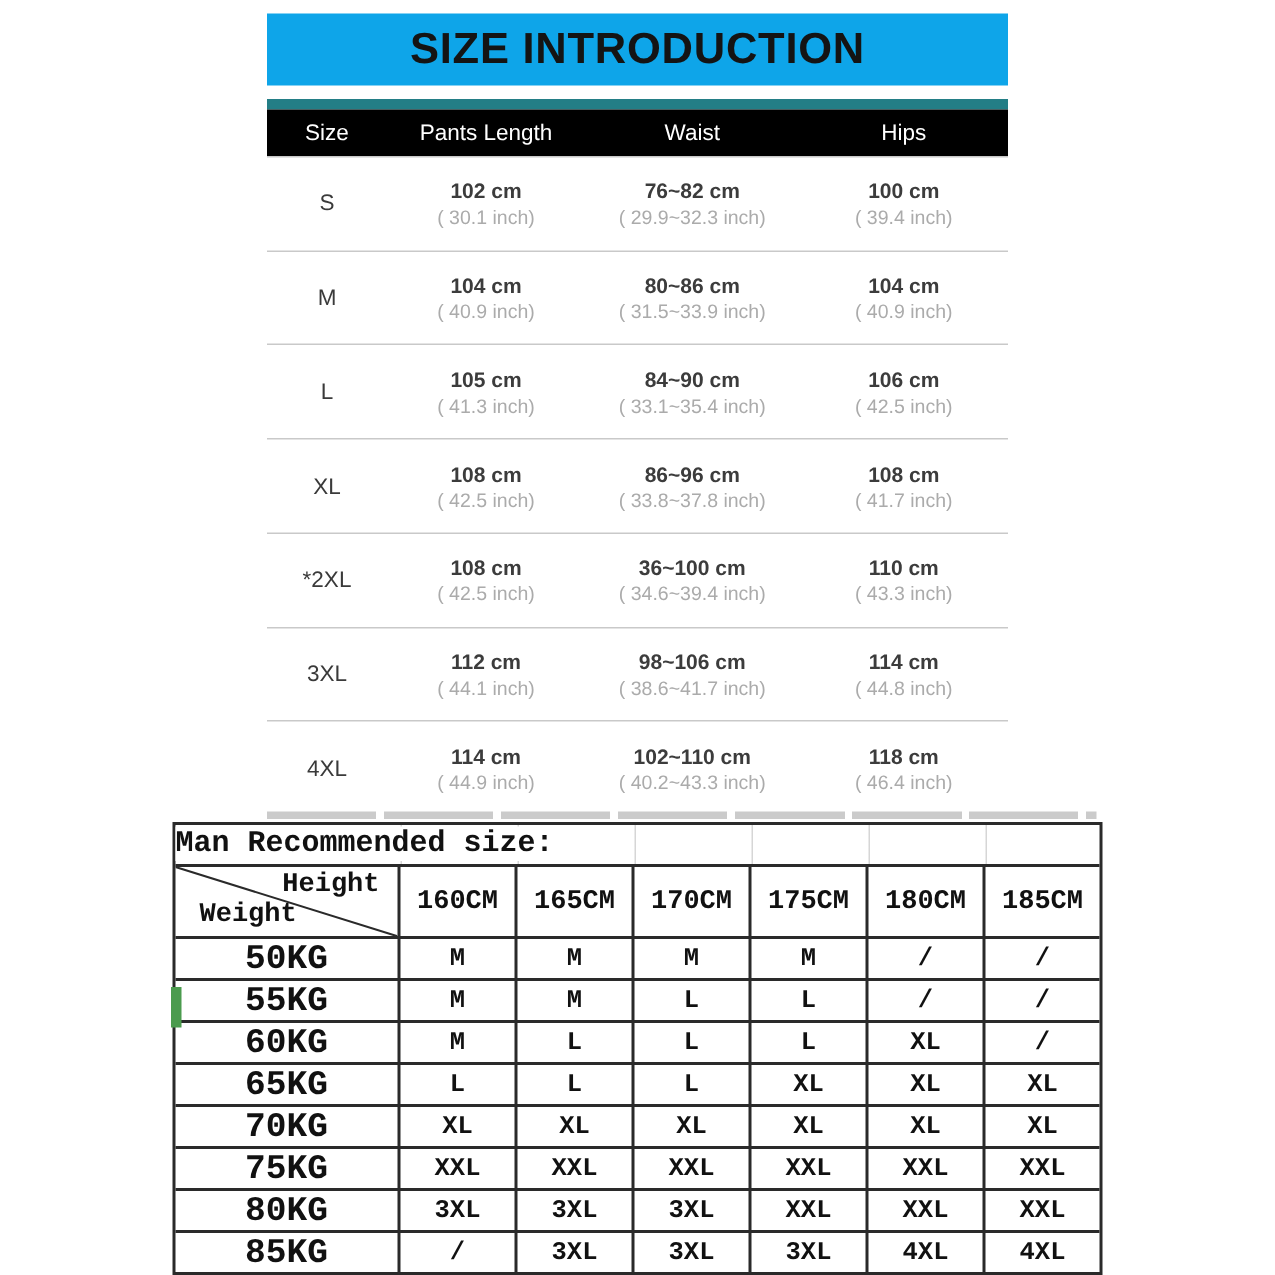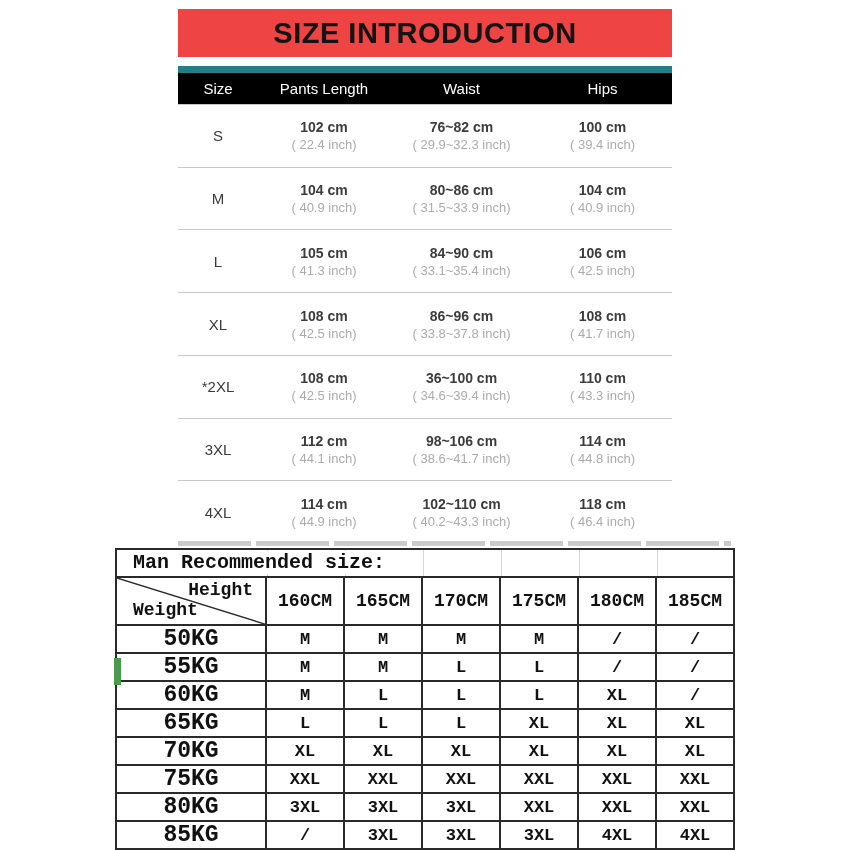--- a/index.html
+++ b/index.html
@@ -7,21 +7,21 @@
     width: 850px; height: 850px;
     background: #ffffff;
     overflow: hidden;
     font-family: "Liberation Sans", sans-serif;
   }
   #canvas { position: relative; width: 850px; height: 850px; background: #fff; }
 
   
   .title-band {
     position: absolute; left: 178px; top: 9px; width: 494px; height: 48px;
-    background: #ef4444;
+    background: #0ea5e9;
     display: flex; align-items: center; justify-content: center;
   }
   .title-text {
     font-size: 29px; font-weight: bold; color: #141414; letter-spacing: 0.5px;
   }
 
   
   .size-table { position: absolute; left: 178px; top: 66px; width: 494px; }
   .teal-topbar { height: 7px; background: #237e86; }
   .teal-header {
@@ -65,21 +65,21 @@
     height: 30px; border-bottom: 2px solid #2a2a2a;
     display: flex; align-items: center;
     background-image:
       linear-gradient(#d6d6d6,#d6d6d6), linear-gradient(#d6d6d6,#d6d6d6),
       linear-gradient(#d6d6d6,#d6d6d6), linear-gradient(#d6d6d6,#d6d6d6),
       linear-gradient(#d6d6d6,#d6d6d6), linear-gradient(#d6d6d6,#d6d6d6);
     background-size: 1px 100%;
     background-position: 150px 0, 228px 0, 306px 0, 384px 0, 462px 0, 540px 0;
     background-repeat: no-repeat;
   }
-  .rec-title-text { font-size: 20px; padding-left: 16px; white-space: nowrap; background: #fff; }
+  .rec-title-text { font-size: 20px; padding-left: 0; white-space: nowrap; background: #fff; }
   .rec-header-row { height: 52px; border-bottom: 2px solid #2a2a2a; display: flex; }
   .rec-row { flex: 1; border-bottom: 2px solid #2a2a2a; display: flex; }
   .rec-row:last-child { border-bottom: none; }
   .w-col {
     width: 150px; border-right: 2px solid #2a2a2a;
     display: flex; align-items: center; justify-content: center;
     font-size: 23px;
   }
   .v-col {
     flex: 1; border-right: 2px solid #2a2a2a;
@@ -116,21 +116,21 @@
       <div class="col-waist">Waist</div>
       <div class="col-hips">Hips</div>
     </div>
 
     <div class="size-rows">
 
       <div class="size-row">
         <div class="col-size size-label">S</div>
         <div class="col-pants">
             <div class="cm">102 cm</div>
-            <div class="inch">( 22.4 inch)</div>
+            <div class="inch">( 30.1 inch)</div>
           </div>
         <div class="col-waist">
             <div class="cm">76~82 cm</div>
             <div class="inch">( 29.9~32.3 inch)</div>
           </div>
         <div class="col-hips">
             <div class="cm">100 cm</div>
             <div class="inch">( 39.4 inch)</div>
           </div>
       </div>

